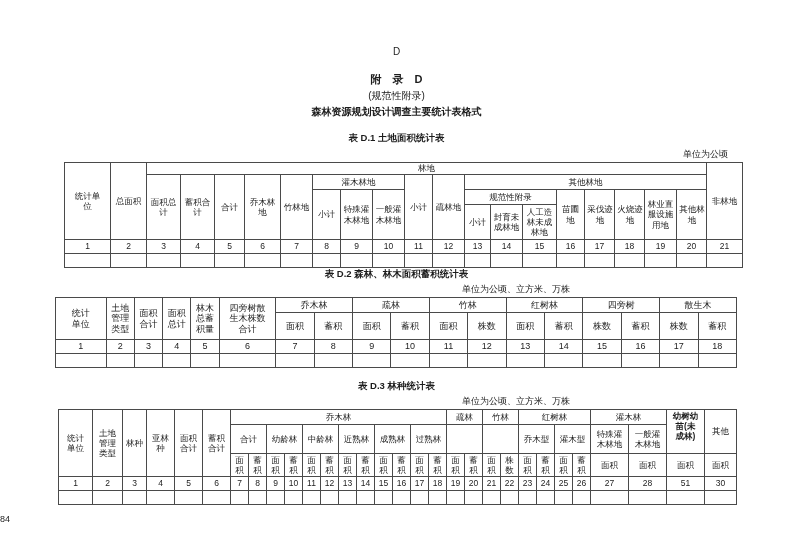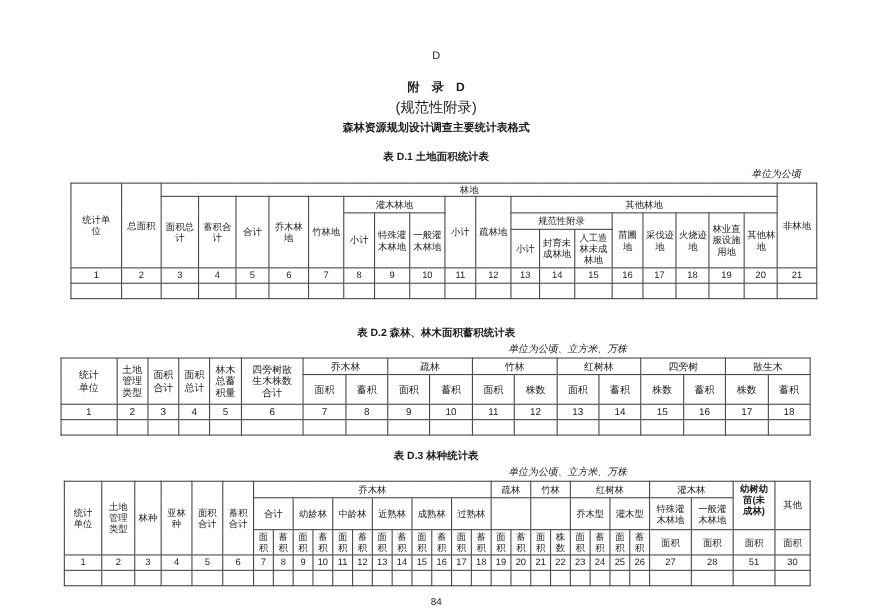--- a/index.html
+++ b/index.html
@@ -3,27 +3,27 @@
 <meta charset="utf-8">
 <style>
   html,body{margin:0;padding:0;}
   body{
     width:793px;height:560px;overflow:hidden;background:#ffffff;
     font-family:"Liberation Sans","DejaVu Sans",sans-serif;
     color:#1c1c1c;position:relative;
   }
   .corner-d{padding-top:46px;font-size:10px;text-align:center;}
   .h-appendix{margin-top:15px;font-size:11px;font-weight:bold;text-align:center;}
-  .h-note{margin-top:2px;font-size:13px;text-align:center;}
+  .h-note{margin-top:2px;font-size:10px;text-align:center;}
   .h-doc{margin-top:2px;font-size:10px;font-weight:bold;text-align:center;}
   .tbl-title{font-size:9.5px;font-weight:bold;text-align:center;}
   .t1-title{margin-top:13px;}
-  .t2-title{margin-top:24px;}
+  .t2-title{margin-top:0;}
   .t3-title{margin-top:12px;}
-  .unit-note{font-size:9px;font-style:italic;}
+  .unit-note{font-size:9px;}
   .unit1{margin-top:3px;width:728px;text-align:right;}
   .unit2{margin-top:2px;margin-left:462px;}
   .unit3{margin-top:2px;margin-left:462px;}
   table{border-collapse:collapse;table-layout:fixed;margin-top:1px;}
   td{
     border:1px solid #4a4a4a;text-align:center;vertical-align:middle;
     padding:0 1px;line-height:1.18;overflow:hidden;
   }
   #tbl-d1{margin-left:64px;width:678px;font-size:8.5px;}
   #tbl-d2{margin-left:55px;width:682px;font-size:9px;}
@@ -34,21 +34,21 @@
   .w3{width:3.3em;}
   .w4{width:4.5em;}
   .rh11 td{height:11px;}
   .rh13 td{height:13px;}
   .rh14 td{height:14px;}
   .rh22 td{height:22px;}
   .rh26 td{height:26px;}
   .rh28 td{height:28px;}
   .rh34 td{height:34px;}
   .vtop{vertical-align:top;padding-top:1px;font-weight:bold;}
-  .page-num{margin-top:9px;font-size:9px;text-align:center;}
+  .page-num{margin-top:9px;font-size:9px;text-align:left;}
 </style>
 </head>
 <body>
 
 <div class="corner-d">D</div>
 <div class="h-appendix">附　录　D</div>
 <div class="h-note">(规范性附录)</div>
 <div class="h-doc">森林资源规划设计调查主要统计表格式</div>
 
 <div class="tbl-title t1-title">表 D.1  土地面积统计表</div>

